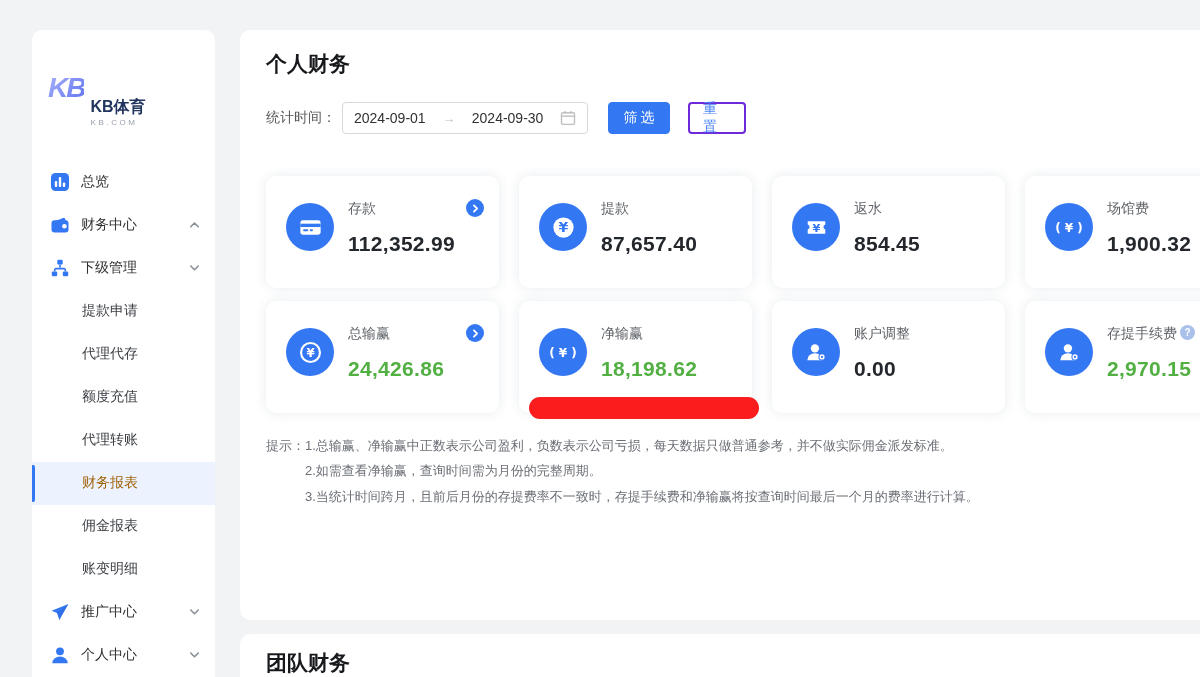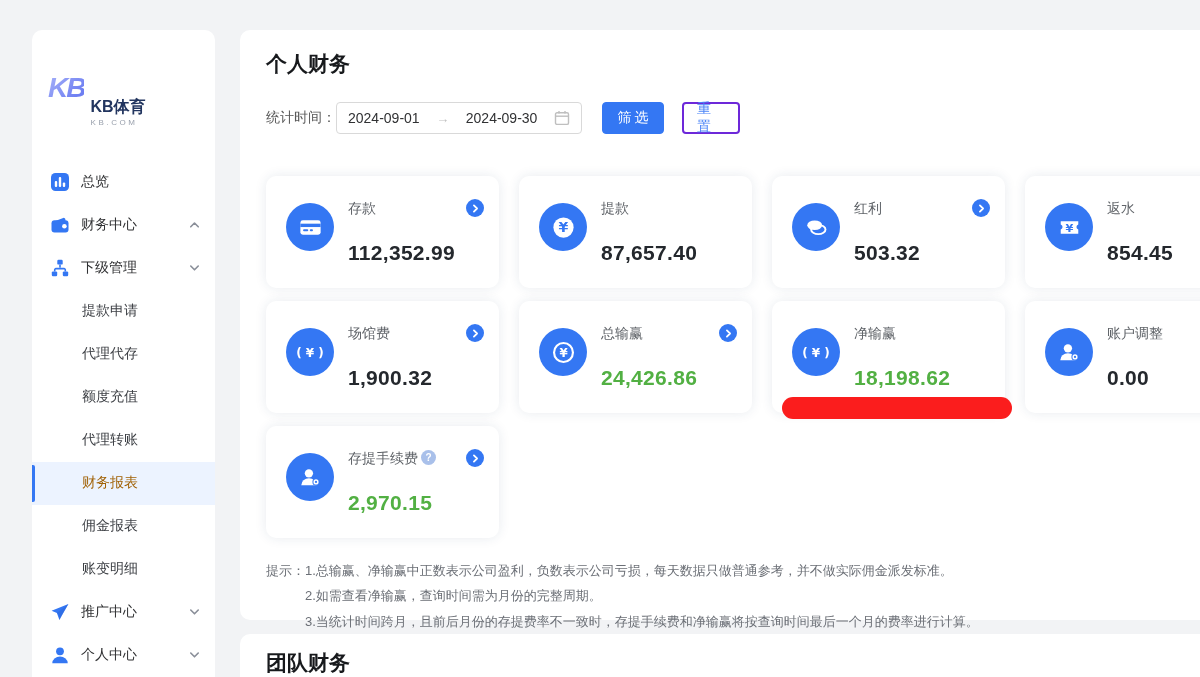--- a/index.html
+++ b/index.html
@@ -38,21 +38,21 @@
   .mi-chev { position:absolute; right:15px; top:50%; transform:translateY(-50%); display:flex; }
   
   .main {
     position:absolute; left:240px; top:30px; width:1030px; height:590px;
     background:#fff; border-radius:10px; padding:20px 26px; box-sizing:border-box;
   }
   .page-title { font-size:21px; font-weight:700; color:#17191c; }
   .filter-row { margin-top:24px; display:flex; align-items:center; }
   .filter-label { font-size:14px; color:#595959; }
   .date-range {
-    margin-left:0; width:246px; height:32px; box-sizing:border-box;
+    margin-left:6px; width:246px; height:32px; box-sizing:border-box;
     border:1px solid #d9d9d9; border-radius:4px; background:#fff;
     display:flex; align-items:center; justify-content:space-between;
     padding:0 11px; font-size:14px; color:#303133; cursor:pointer;
   }
   .range-arrow { color:#bfbfbf; font-size:13px; }
   .btn { height:32px; box-sizing:border-box; border-radius:4px; font-size:14px;
     display:flex; align-items:center; justify-content:center; cursor:pointer; letter-spacing:3px; padding:0 10px 0 13px; }
   .btn-filter { margin-left:20px; width:62px; background:#3477f3; color:#fff; border:1px solid #3477f3; }
   .btn-reset { margin-left:18px; width:58px; background:#fff; color:#4a84f7; border:2px solid #6d28d9; }
   
@@ -64,21 +64,21 @@
     box-shadow:0 0 12px rgba(31,57,96,0.10); cursor:pointer;
   }
   .card-icon {
     width:48px; height:48px; border-radius:50%; background:#3477f3; flex:none;
     display:flex; align-items:center; justify-content:center; margin-top:6px;
   }
   .card-body { margin-left:14px; padding-top:3px; }
   .card-label-row { display:flex; align-items:flex-start; font-size:14px; color:#5f6368; }
   .help-icon { width:15px; height:15px; border-radius:50%; background:#a9c0ea; color:#fff;
     font-size:10px; font-weight:700; display:flex; align-items:center; justify-content:center; margin-left:3px; }
-  .card-value { margin-top:23px; font-size:21px; font-weight:700; color:#24282d; letter-spacing:0.3px; white-space:nowrap; }
+  .card-value { margin-top:14px; font-size:21px; font-weight:700; color:#24282d; letter-spacing:0.3px; white-space:nowrap; }
   .card-value.green { color:#52b043; }
   .arrow-badge {
     position:absolute; top:23px; right:15px; width:18px; height:18px; border-radius:50%;
     background:#3477f3; display:flex; align-items:center; justify-content:center;
   }
   .redline {
     position:absolute; left:10px; bottom:-6px; width:230px; height:22px;
     background:#fb1d1d; border-radius:12px; z-index:3;
   }
   
@@ -250,39 +250,20 @@
         <span class="card-body">
           <span class="card-label-row">
             <span>提款</span>
           </span>
           <div class="card-value">87,657.40</div>
         </span>
       </div>
       <div class="card">
         <span class="card-icon">
           <svg width="27" height="27" viewBox="0 0 24 24">
-            <ellipse cx="13.6" cy="13.8" rx="6.4" ry="4.1" fill="none" stroke="#fff" stroke-width="1.7"></ellipse>
-            <ellipse cx="10.4" cy="10" rx="6.6" ry="4.3" fill="#fff"></ellipse>
-          </svg>
-        </span>
-        <span class="card-body">
-          <span class="card-label-row">
-            <span>红利</span>
-          </span>
-          <div class="card-value">503.32</div>
-        </span>
-        <span class="arrow-badge">
-          <svg width="9" height="9" viewBox="0 0 8 8">
-            <path d="M2.6 1.3 L5.4 4 L2.6 6.7" fill="none" stroke="#fff" stroke-width="1.6" stroke-linecap="round" stroke-linejoin="round"></path>
-          </svg>
-        </span>
-      </div>
-      <div class="card">
-        <span class="card-icon">
-          <svg width="27" height="27" viewBox="0 0 24 24">
             <path d="M4.2 6.4 h15.6 v3 a2.3 2.3 0 0 0 0 4.4 v3.8 H4.2 v-3.8 a2.3 2.3 0 0 0 0-4.4 Z" fill="#fff"></path>
             <text x="12" y="15.8" text-anchor="middle" font-size="10" font-weight="bold" fill="#3477f3" font-family="DejaVu Sans, sans-serif">¥</text>
           </svg>
         </span>
         <span class="card-body">
           <span class="card-label-row">
             <span>返水</span>
           </span>
           <div class="card-value">854.45</div>
         </span>

